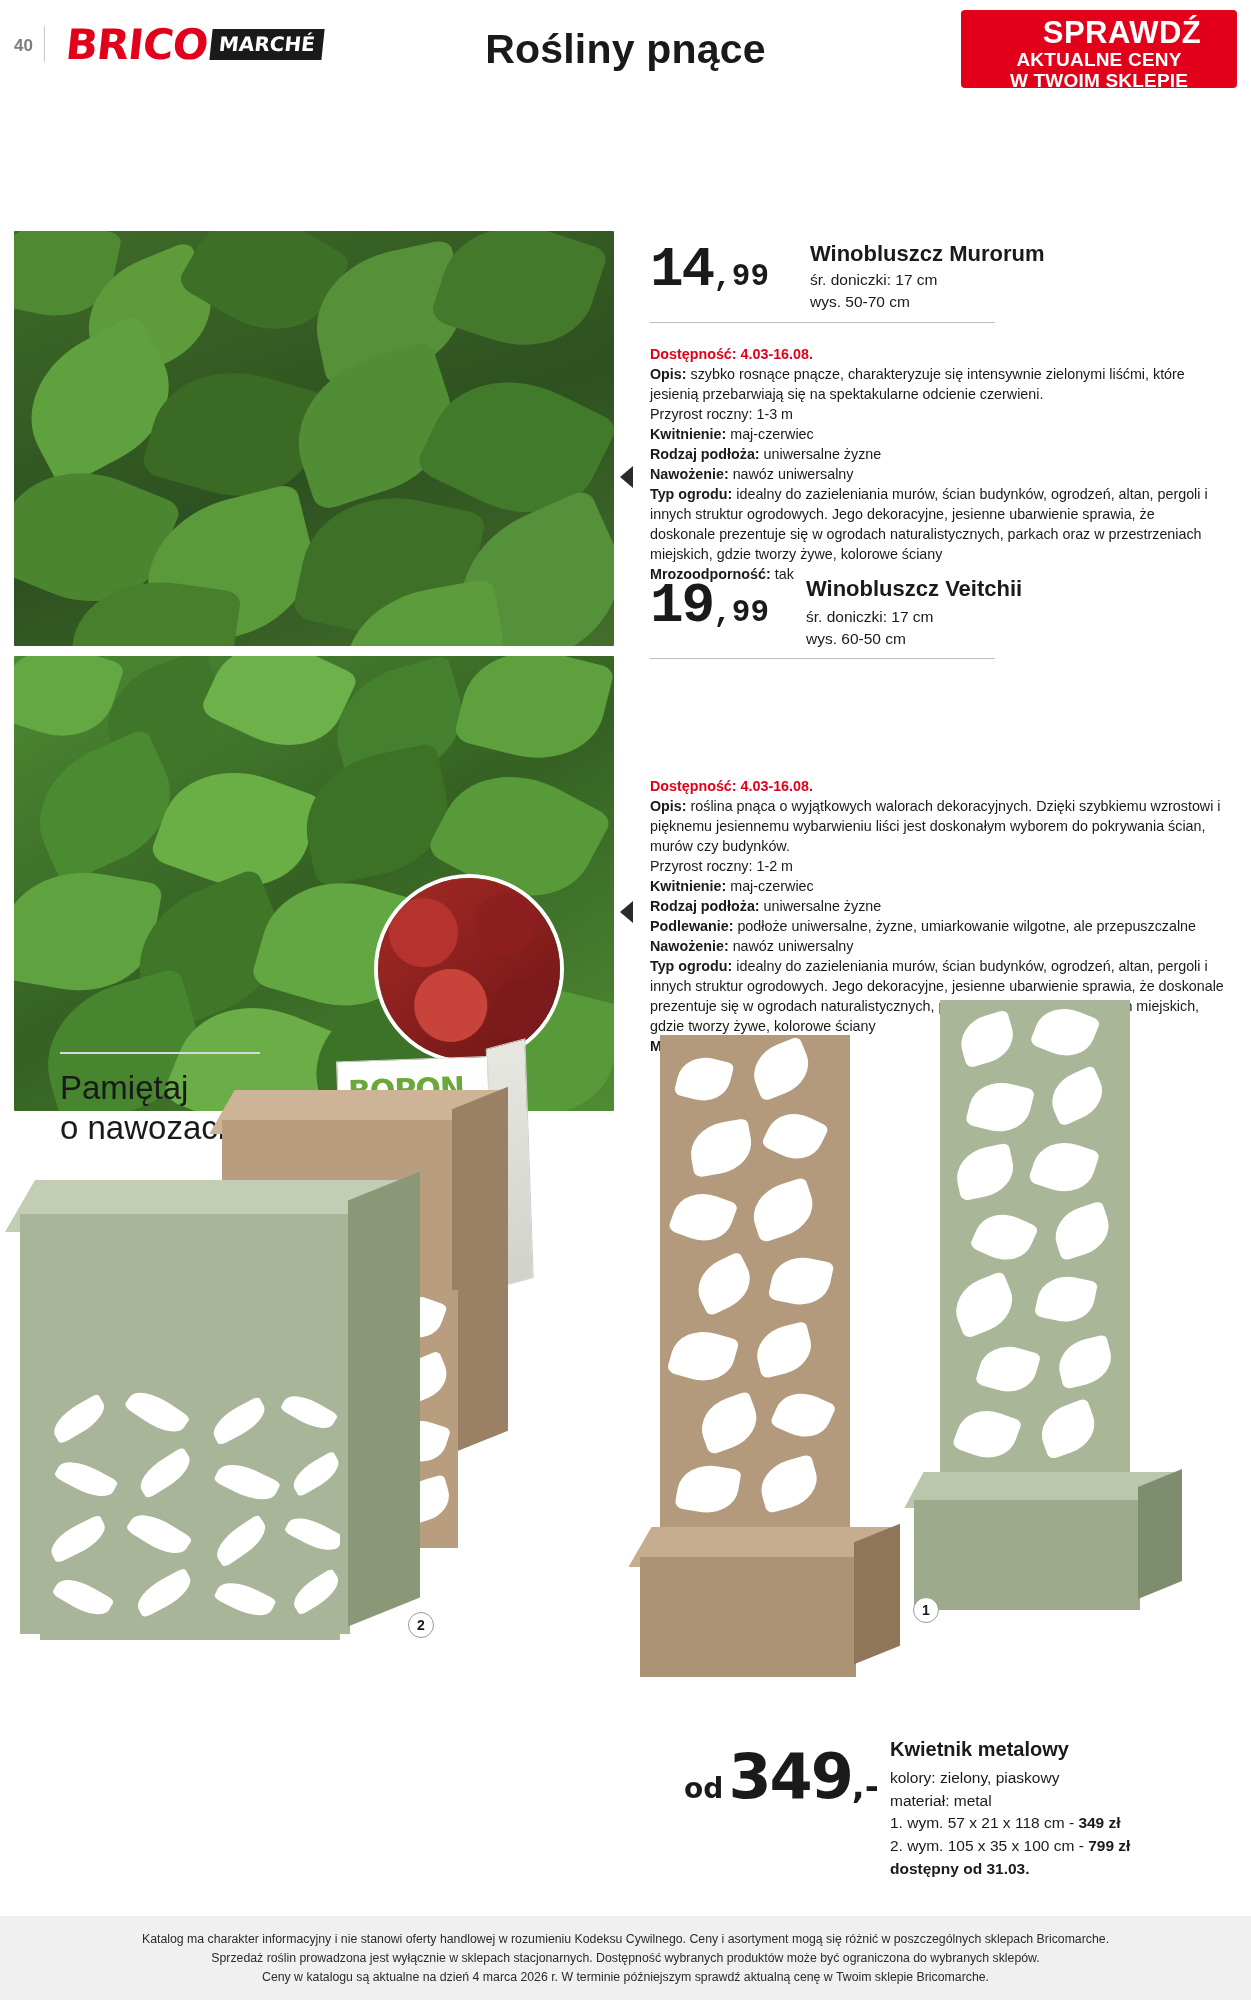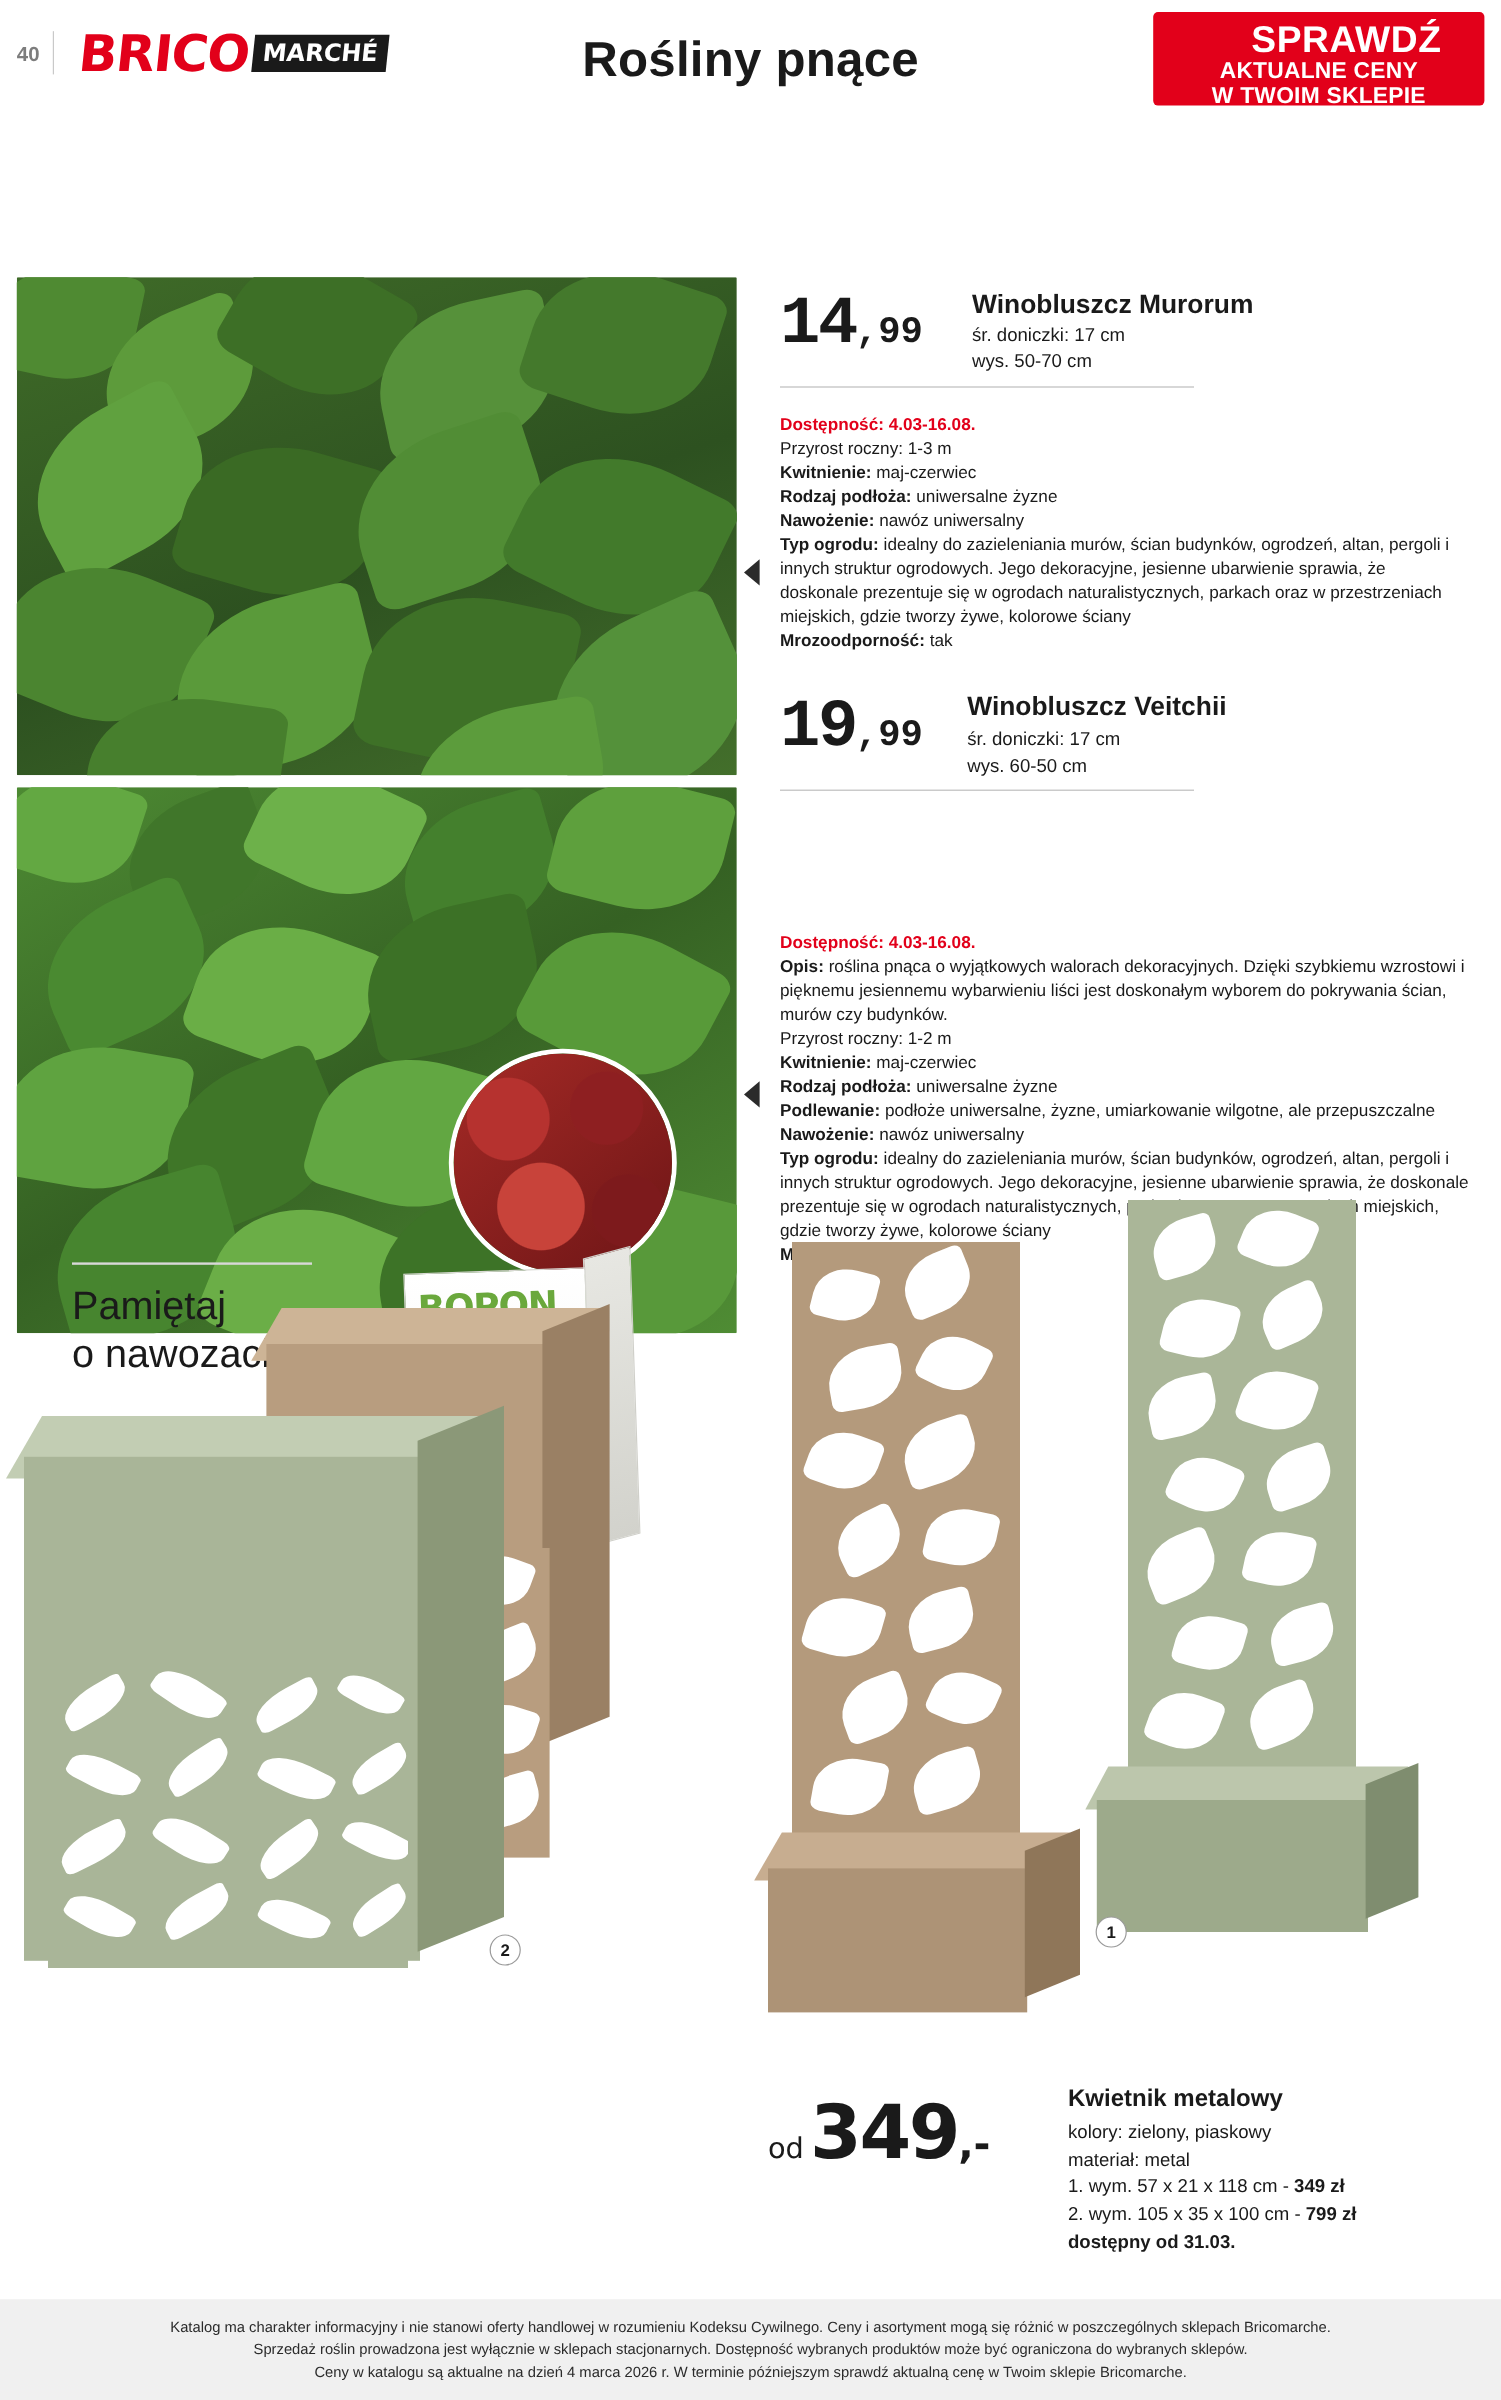--- a/index.html
+++ b/index.html
@@ -299,21 +299,21 @@
     z-index: 40;
   }
 
   
   .botprice {
     position: absolute;
     left: 640px; top: 1740px;
     font-family: "DejaVu Sans", sans-serif;
     white-space: nowrap;
   }
-  .botprice .od { font-size: 24px; font-weight: 400; }
+  .botprice .od { font-size: 28px; font-weight: 700; margin-left: 44px; }
   .botprice .num { font-size: 62px; font-weight: 800; letter-spacing: -2px; }
   .botprice .suf { font-size: 34px; font-weight: 800; }
 
   .botinfo {
     position: absolute;
     left: 890px; top: 1735px;
     width: 330px;
     font-size: 15.5px;
     line-height: 1.48;
   }
@@ -387,20 +387,24 @@
   <div class="pspec" style="left:810px; top:173px;">
     <div>śr. doniczki:   17 cm</div>
     <div>wys. 50-70 cm</div>
   </div>
 
   <div class="hrule" style="left:650px; top:226px; width:345px;"></div>
   <div class="arrow-left" style="left:620px; top:370px;"></div>
 
   <div class="desc" style="left:650px; top:248px; width:570px;">
     <div class="avail">Dostępność: 4.03-16.08.</div>
+    <div>
+      <b>Opis:</b>
+      <span>szybko rosnące pnącze, charakteryzuje się intensywnie zielonymi liśćmi, które jesienią przebarwiają się na spektakularne odcienie czerwieni.</span>
+    </div>
     <div>Przyrost roczny: 1-3 m</div>
     <div>
       <b>Kwitnienie:</b>
       <span>maj-czerwiec</span>
     </div>
     <div>
       <b>Rodzaj podłoża:</b>
       <span>uniwersalne żyzne</span>
     </div>
     <div>

